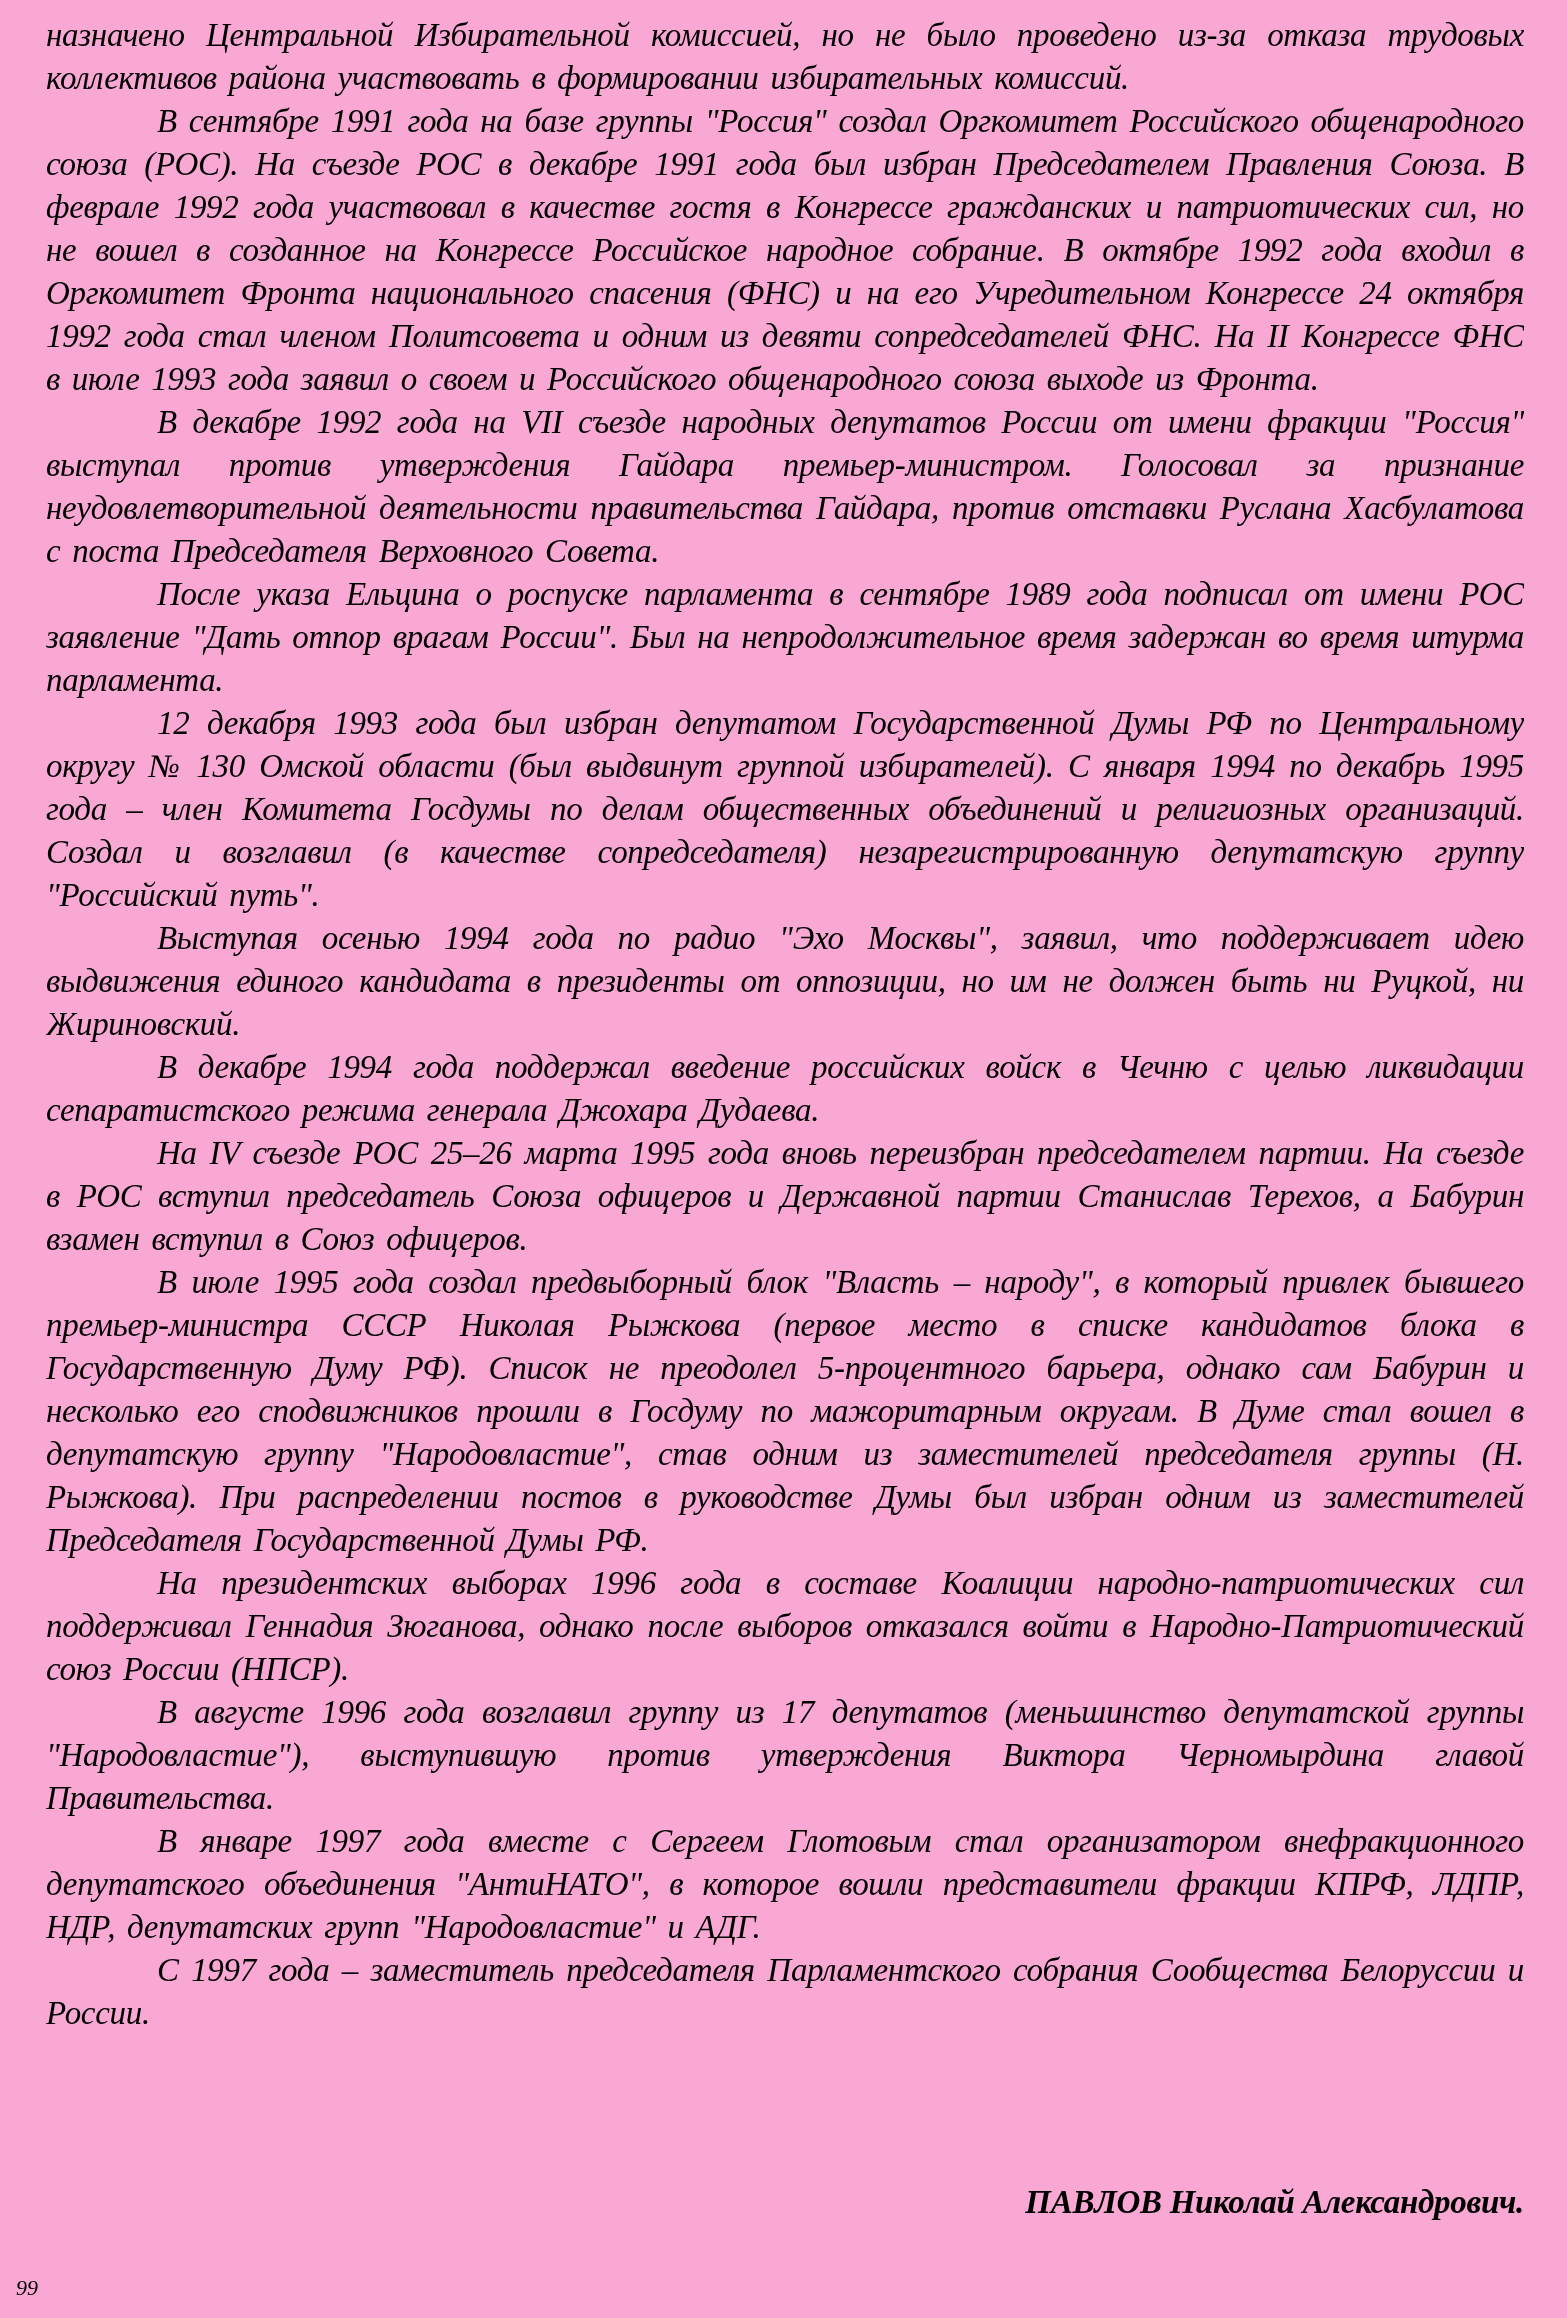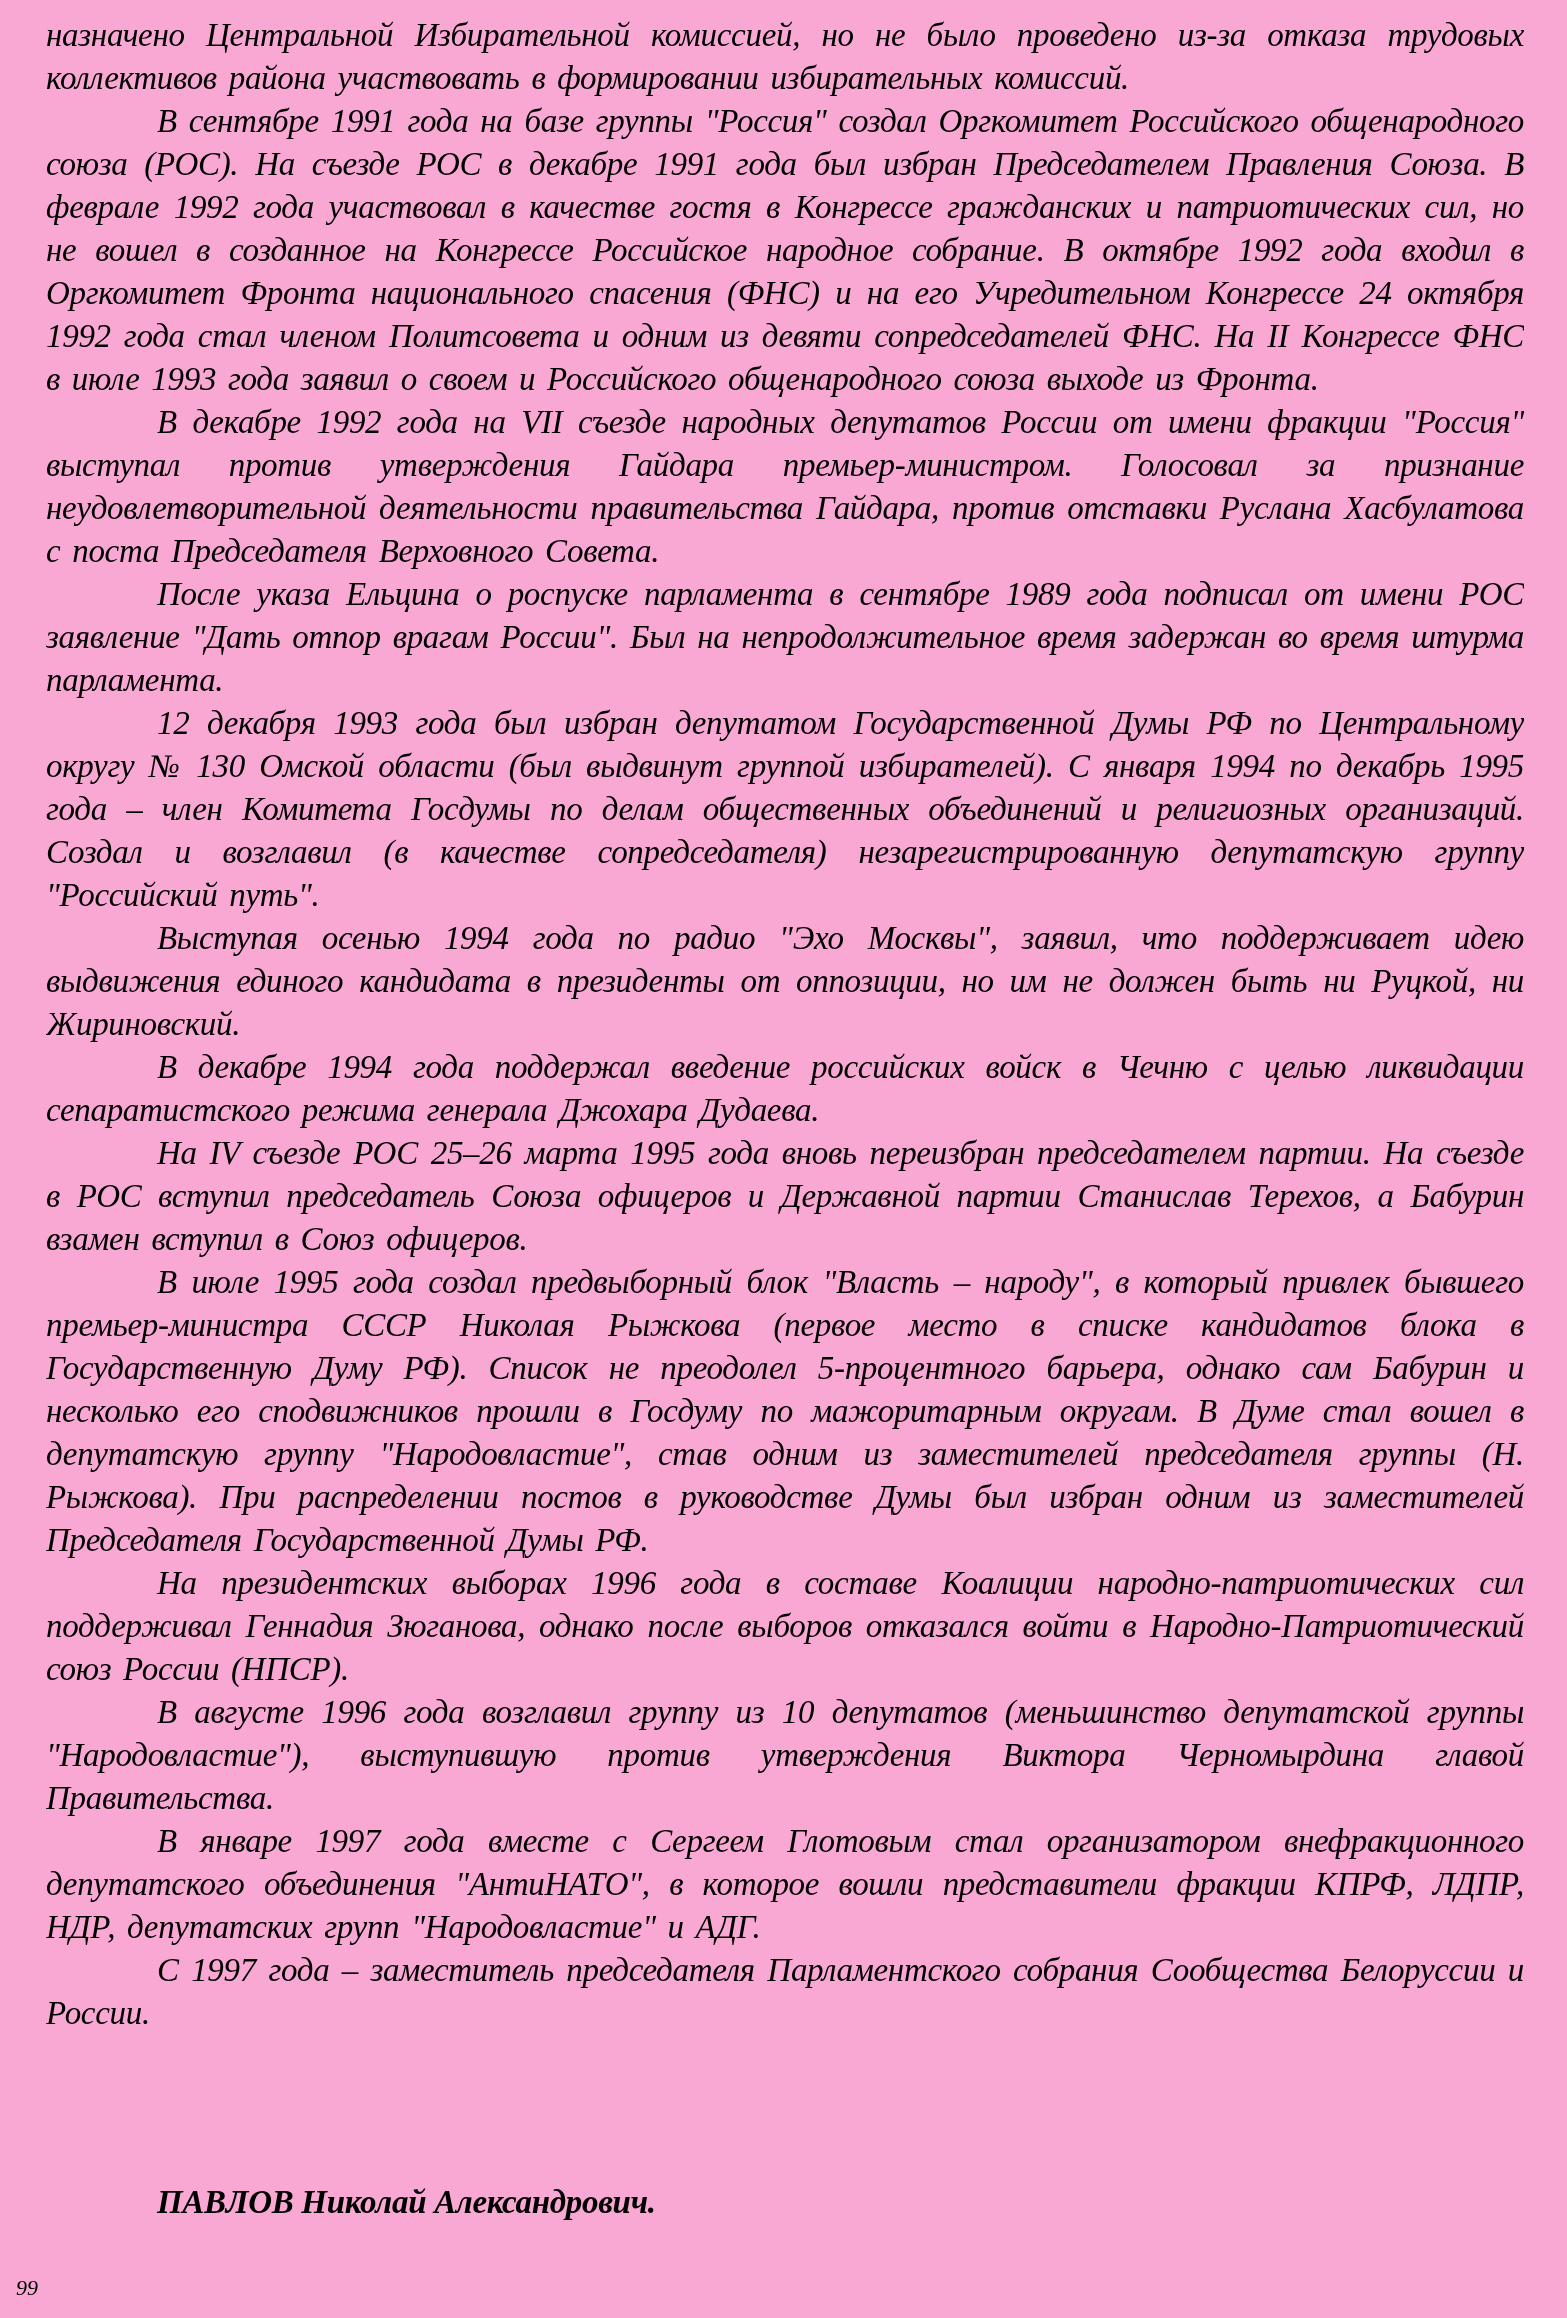--- a/index.html
+++ b/index.html
@@ -33,21 +33,21 @@
   }
   .para.indent {
     text-indent: 111px;
   }
   .doc-heading {
     margin: 21px 0 0 0;
     font-size: 33px;
     line-height: 42px;
     font-weight: bold;
     text-indent: 111px;
-    text-align: left;
+    text-align: right;
     letter-spacing: -0.3px;
   }
   .page-number {
     position: absolute;
     top: 2268px;
     left: 0;
     width: 100%;
     text-align: left;
     font-size: 22px;
     line-height: 39px;
@@ -62,20 +62,20 @@
     <p class="para">назначено Центральной Избирательной комиссией, но не было проведено из-за отказа трудовых коллективов района участвовать в формировании избирательных комиссий.</p>
     <p class="para indent">В сентябре 1991 года на базе группы "Россия" создал Оргкомитет Российского общенародного союза (РОС). На съезде РОС в декабре 1991 года был избран Председателем Правления Союза. В феврале 1992 года участвовал в качестве гостя в Конгрессе гражданских и патриотических сил, но не вошел в созданное на Конгрессе Российское народное собрание. В октябре 1992 года входил в Оргкомитет Фронта национального спасения (ФНС) и на его Учредительном Конгрессе 24 октября 1992 года стал членом Политсовета и одним из девяти сопредседателей ФНС. На II Конгрессе ФНС в июле 1993 года заявил о своем и Российского общенародного союза выходе из Фронта.</p>
     <p class="para indent">В декабре 1992 года на VII съезде народных депутатов России от имени фракции "Россия" выступал против утверждения Гайдара премьер-министром. Голосовал за признание неудовлетворительной деятельности правительства Гайдара, против отставки Руслана Хасбулатова с поста Председателя Верховного Совета.</p>
     <p class="para indent">После указа Ельцина о роспуске парламента в сентябре 1989 года подписал от имени РОС заявление "Дать отпор врагам России". Был на непродолжительное время задержан во время штурма парламента.</p>
     <p class="para indent">12 декабря 1993 года был избран депутатом Государственной Думы РФ по Центральному округу № 130 Омской области (был выдвинут группой избирателей). С января 1994 по декабрь 1995 года – член Комитета Госдумы по делам общественных объединений и религиозных организаций. Создал и возглавил (в качестве сопредседателя) незарегистрированную депутатскую группу "Российский путь".</p>
     <p class="para indent">Выступая осенью 1994 года по радио "Эхо Москвы", заявил, что поддерживает идею выдвижения единого кандидата в президенты от оппозиции, но им не должен быть ни Руцкой, ни Жириновский.</p>
     <p class="para indent">В декабре 1994 года поддержал введение российских войск в Чечню с целью ликвидации сепаратистского режима генерала Джохара Дудаева.</p>
     <p class="para indent">На IV съезде РОС 25–26 марта 1995 года вновь переизбран председателем партии. На съезде в РОС вступил председатель Союза офицеров и Державной партии Станислав Терехов, а Бабурин взамен вступил в Союз офицеров.</p>
     <p class="para indent">В июле 1995 года создал предвыборный блок "Власть – народу", в который привлек бывшего премьер-министра СССР Николая Рыжкова (первое место в списке кандидатов блока в Государственную Думу РФ). Список не преодолел 5-процентного барьера, однако сам Бабурин и несколько его сподвижников прошли в Госдуму по мажоритарным округам. В Думе стал вошел в депутатскую группу "Народовластие", став одним из заместителей председателя группы (Н. Рыжкова). При распределении постов в руководстве Думы был избран одним из заместителей Председателя Государственной Думы РФ.</p>
     <p class="para indent">На президентских выборах 1996 года в составе Коалиции народно-патриотических сил поддерживал Геннадия Зюганова, однако после выборов отказался войти в Народно-Патриотический союз России (НПСР).</p>
-    <p class="para indent">В августе 1996 года возглавил группу из 10 депутатов (меньшинство депутатской группы "Народовластие"), выступившую против утверждения Виктора Черномырдина главой Правительства.</p>
+    <p class="para indent">В августе 1996 года возглавил группу из 17 депутатов (меньшинство депутатской группы "Народовластие"), выступившую против утверждения Виктора Черномырдина главой Правительства.</p>
     <p class="para indent">В январе 1997 года вместе с Сергеем Глотовым стал организатором внефракционного депутатского объединения "АнтиНАТО", в которое вошли представители фракции КПРФ, ЛДПР, НДР, депутатских групп "Народовластие" и АДГ.</p>
     <p class="para indent">С 1997 года – заместитель председателя Парламентского собрания Сообщества Белоруссии и России.</p>
   </div>
   <p class="doc-heading">ПАВЛОВ Николай Александрович.</p>
   <div class="page-number">99</div>
 </div>
 
 
 </body></html>

